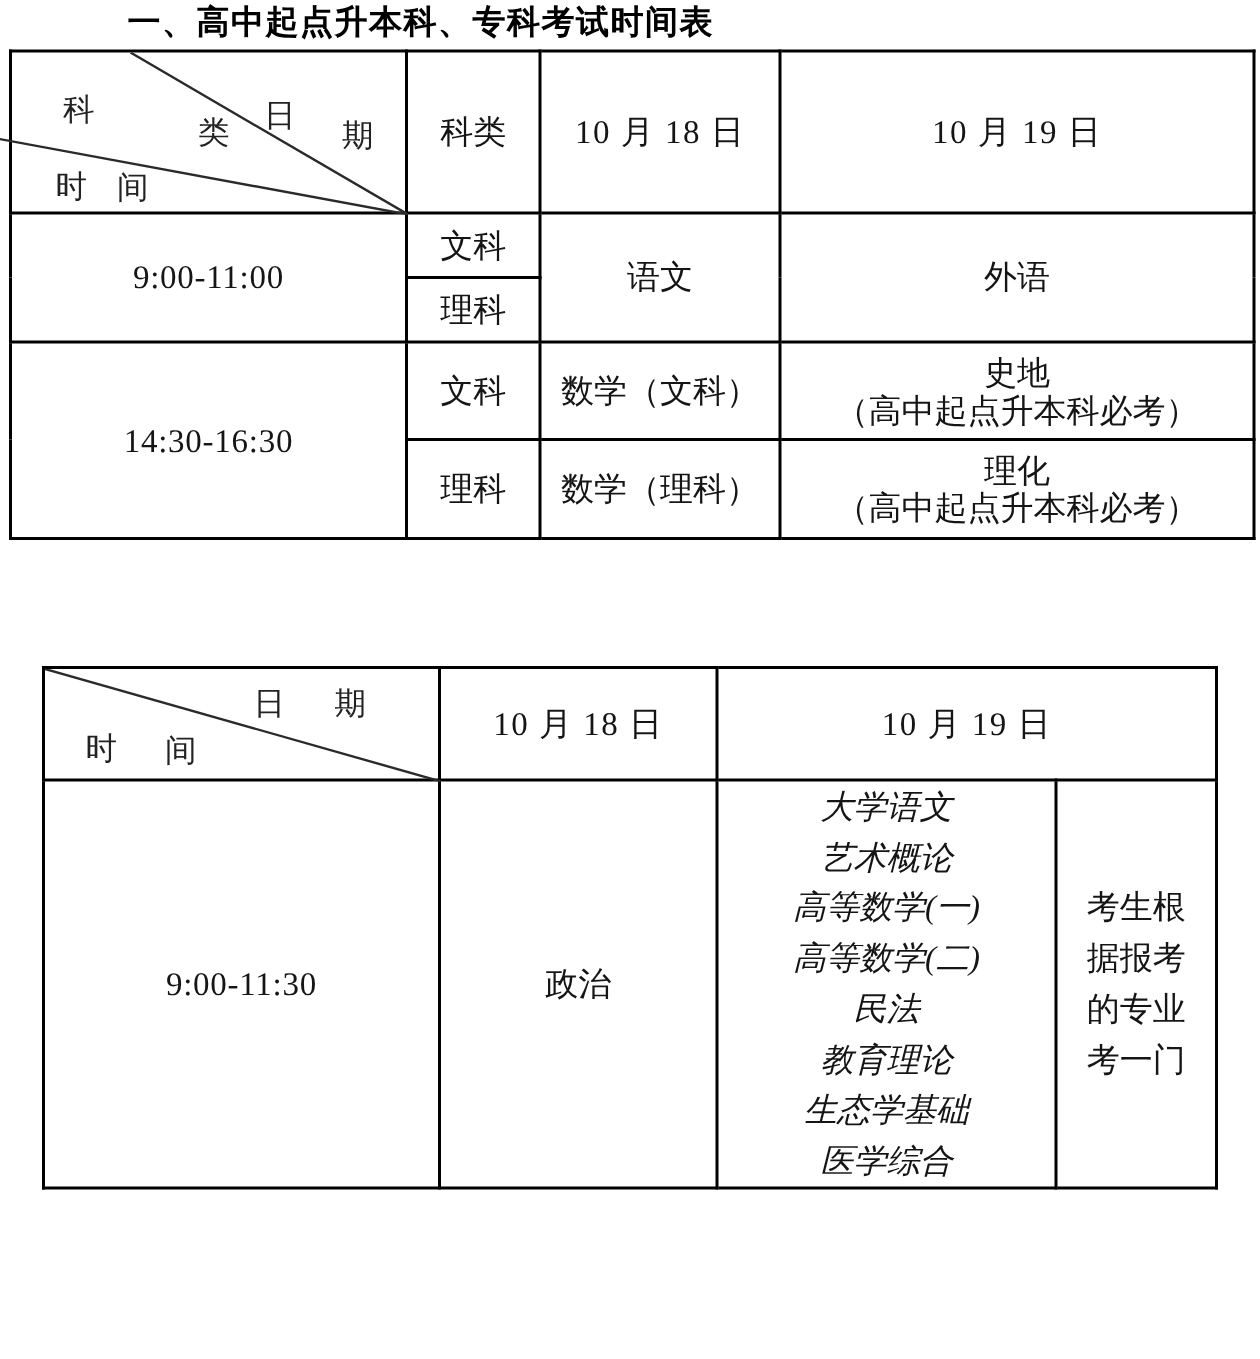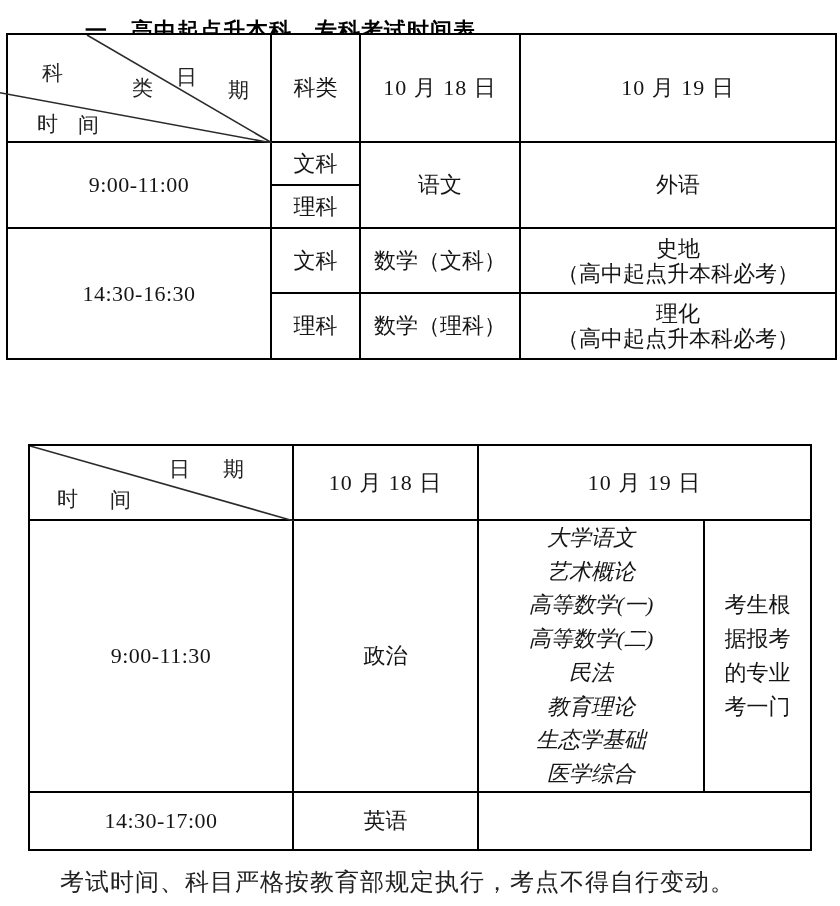--- a/index.html
+++ b/index.html
@@ -60,21 +60,21 @@
     color: #222;
     white-space: nowrap;
     letter-spacing: 1px;
   }
 </style>
 </head>
 <body>
 
 <div class="page">
 
-  <div class="title" style="left:85px; top:16px;">一、高中起点升本科、专科考试时间表</div>
+  <div class="title" style="left:85px; top:0;">一、高中起点升本科、专科考试时间表</div>
 
   <table class="tbl" style="left:6px; top:33px;">
     <colgroup>
       <col style="width:264px">
         <col style="width:89px">
         <col style="width:160px">
         <col style="width:316px">
     </colgroup>
     <tbody>
       <tr style="height:108px;">
@@ -149,23 +149,17 @@
 高等数学(一)
 高等数学(二)
 民法
 教育理论
 生态学基础
 医学综合</td>
         <td>
           <div class="notewrap">考生根据报考的专业考一门</div>
         </td>
       </tr>
-      <tr style="height:58px;">
-        <td class="time">14:30-17:00</td>
-        <td>英语</td>
-        <td colspan="2"></td>
-      </tr>
     </tbody>
   </table>
 
-  <div class="footer-note">考试时间、科目严格按教育部规定执行，考点不得自行变动。</div>
 
 </div>
 
 </body></html>

